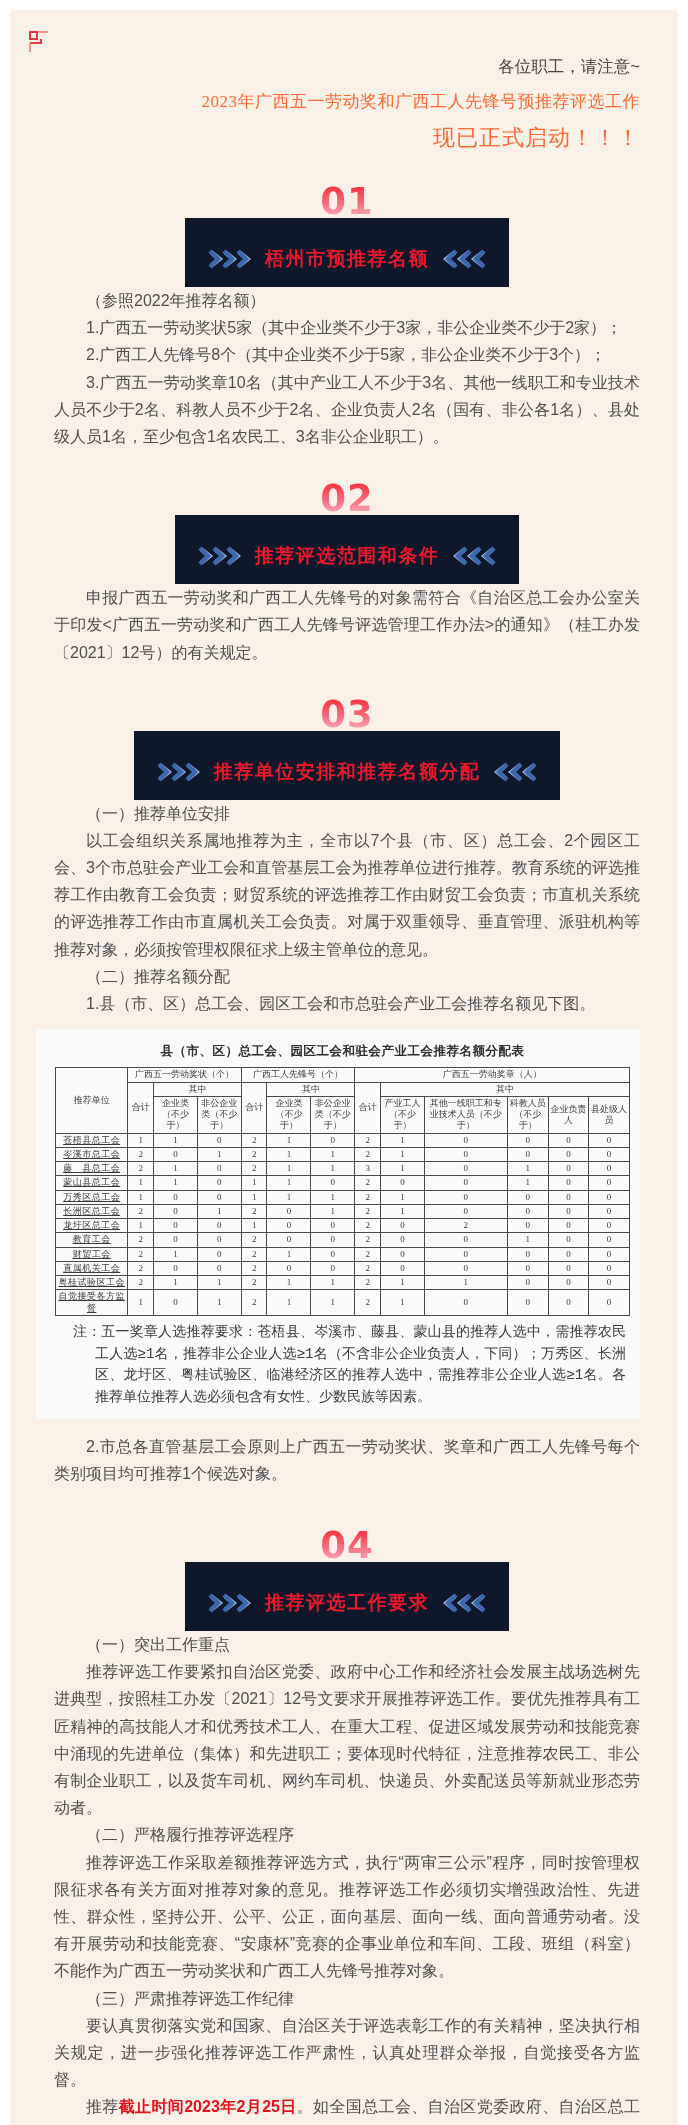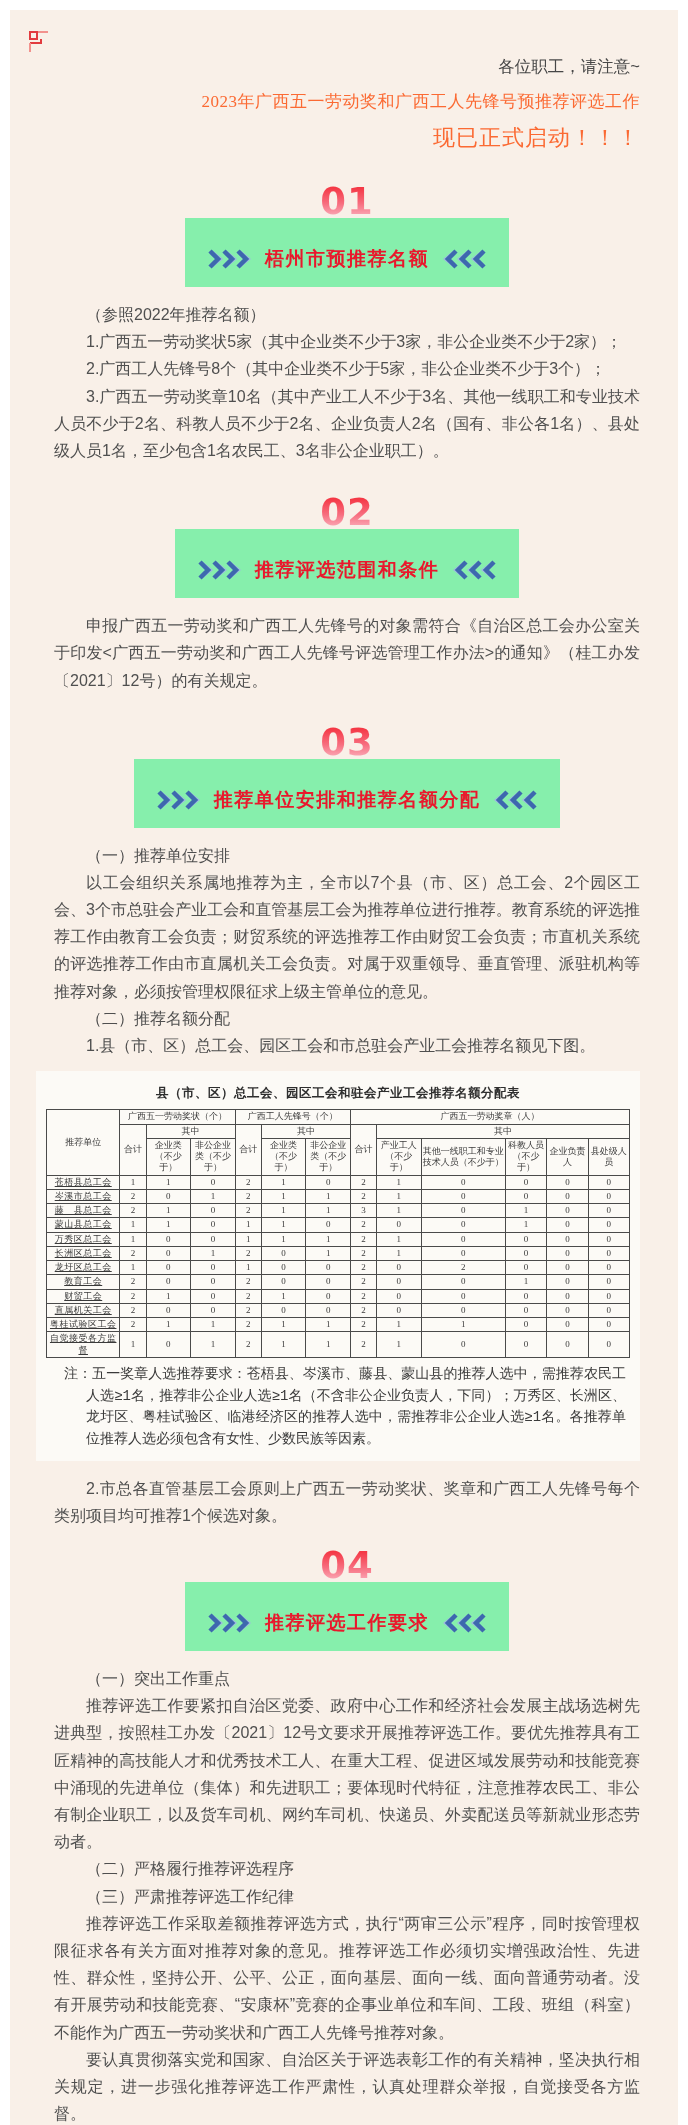--- a/index.html
+++ b/index.html
@@ -31,39 +31,39 @@
     font-family:"DejaVu Sans",sans-serif;
     font-size:37px;font-weight:800;line-height:1;letter-spacing:1px;
     margin-bottom:-17px;
     background:linear-gradient(180deg,#f4323f 8%,#f76d7e 55%,#fbb4c0 96%);
     -webkit-background-clip:text;background-clip:text;
     color:transparent;-webkit-text-fill-color:transparent;
   }
   .sec-box{
     position:relative;z-index:1;
     display:inline-flex;align-items:center;gap:14px;
-    background:#86efac;
+    background:#0f172a;
     padding:28px 22px 15px 22px;
   }
   .sec-title{
     color:#e9182c;font-weight:700;font-size:19px;letter-spacing:1.5px;white-space:nowrap;
   }
   .chev{display:block;}
 
   
   .content{font-size:16px;line-height:1.7;color:#4f4f4f;text-align:justify;}
-  .text{margin-top:14px;}
+  .text{}
   .para{text-indent:2em;margin:0;}
   .deadline{color:#e3111c;font-weight:700;}
 
   
   .panel{
     background:#fcfaf6;
     margin:12px 0 0 -18px;
-    padding:12px 10px 10px 10px;
+    padding:12px 10px 10px 19px;
   }
   .tbl-title{
     text-align:center;
     font-family:"Liberation Serif","DejaVu Serif",serif;
     font-size:12.5px;font-weight:700;color:#2e2e2e;
     margin:0 0 5px;letter-spacing:.5px;
   }
   table.alloc{
     width:100%;border-collapse:collapse;table-layout:fixed;
     font-family:"Liberation Serif","DejaVu Serif",serif;
@@ -390,37 +390,37 @@
               <td>0</td>
             </tr>
           </tbody>
       </table>
       <p class="tbl-note">注：五一奖章人选推荐要求：苍梧县、岑溪市、藤县、蒙山县的推荐人选中，需推荐农民工人选≥1名，推荐非公企业人选≥1名（不含非公企业负责人，下同）；万秀区、长洲区、龙圩区、粤桂试验区、临港经济区的推荐人选中，需推荐非公企业人选≥1名。各推荐单位推荐人选必须包含有女性、少数民族等因素。</p>
     </div>
 
     <p class="para" style="margin-top:14px">2.市总各直管基层工会原则上广西五一劳动奖状、奖章和广西工人先锋号每个类别项目均可推荐1个候选对象。</p>
   </div>
 
-  <div class="sec" style="margin-top:18px">
+  <div class="sec" style="margin-top:40px">
     <span class="sec-num">04</span><br>
     <span class="sec-box">
       <svg class="chev" width="44" height="22" viewBox="0 0 44 22">
         <path d="M4.5 4.5 l8 6.5 l-8 6.5 M18.5 4.5 l8 6.5 l-8 6.5 M32.5 4.5 l8 6.5 l-8 6.5" fill="none" stroke="#9db9e0" stroke-width="4.5"></path>
         <path d="M3 3 l8 8 l-8 8 M17 3 l8 8 l-8 8 M31 3 l8 8 l-8 8" fill="none" stroke="#3d68ae" stroke-width="4.5"></path>
       </svg>
       <span class="sec-title">推荐评选工作要求</span>
       <svg class="chev" width="44" height="22" viewBox="0 0 44 22" style="transform:scaleX(-1)">
         <path d="M4.5 4.5 l8 6.5 l-8 6.5 M18.5 4.5 l8 6.5 l-8 6.5 M32.5 4.5 l8 6.5 l-8 6.5" fill="none" stroke="#9db9e0" stroke-width="4.5"></path>
         <path d="M3 3 l8 8 l-8 8 M17 3 l8 8 l-8 8 M31 3 l8 8 l-8 8" fill="none" stroke="#3d68ae" stroke-width="4.5"></path>
       </svg>
     </span>
   </div>
   <div class="content text">
     <p class="para">（一）突出工作重点</p>
     <p class="para">推荐评选工作要紧扣自治区党委、政府中心工作和经济社会发展主战场选树先进典型，按照桂工办发〔2021〕12号文要求开展推荐评选工作。要优先推荐具有工匠精神的高技能人才和优秀技术工人、在重大工程、促进区域发展劳动和技能竞赛中涌现的先进单位（集体）和先进职工；要体现时代特征，注意推荐农民工、非公有制企业职工，以及货车司机、网约车司机、快递员、外卖配送员等新就业形态劳动者。</p>
     <p class="para">（二）严格履行推荐评选程序</p>
+    <p class="para">推荐评选工作采取差额推荐评选方式，执行“两审三公示”程序，同时按管理权限征求各有关方面对推荐对象的意见。推荐评选工作必须切实增强政治性、先进性、群众性，坚持公开、公平、公正，面向基层、面向一线、面向普通劳动者。没有开展劳动和技能竞赛、“安康杯”竞赛的企事业单位和车间、工段、班组（科室）不能作为广西五一劳动奖状和广西工人先锋号推荐对象。</p>
     <p class="para">（三）严肃推荐评选工作纪律</p>
-    <p class="para">推荐评选工作采取差额推荐评选方式，执行“两审三公示”程序，同时按管理权限征求各有关方面对推荐对象的意见。推荐评选工作必须切实增强政治性、先进性、群众性，坚持公开、公平、公正，面向基层、面向一线、面向普通劳动者。没有开展劳动和技能竞赛、“安康杯”竞赛的企事业单位和车间、工段、班组（科室）不能作为广西五一劳动奖状和广西工人先锋号推荐对象。</p>
     <p class="para">要认真贯彻落实党和国家、自治区关于评选表彰工作的有关精神，坚决执行相关规定，进一步强化推荐评选工作严肃性，认真处理群众举报，自觉接受各方监督。</p>
     <p class="para"><span>推荐</span><span class="deadline">截止时间2023年2月25日</span><span>。如全国总工会、自治区党委政府、自治区总工会对本年度推荐评选工作有新的要求，将及时通知做好贯彻落实，并作适当调整完善。</span></p>
   </div>
 
 </div>
 
 </body></html>

